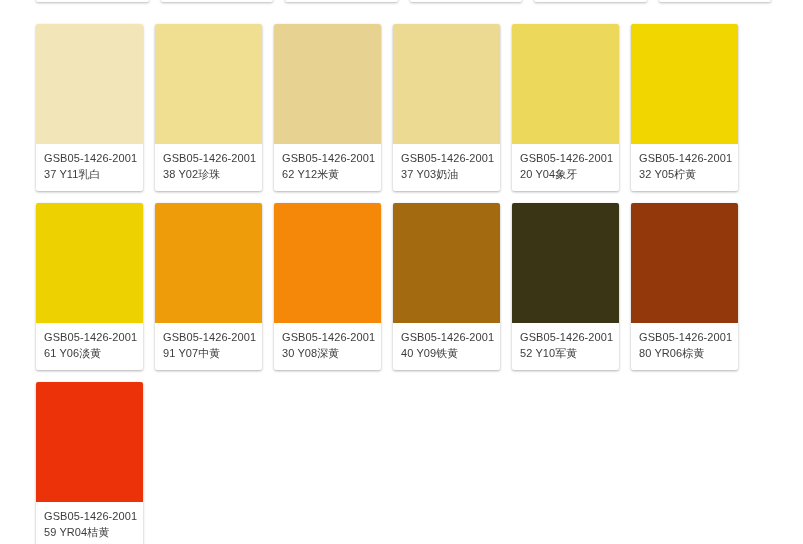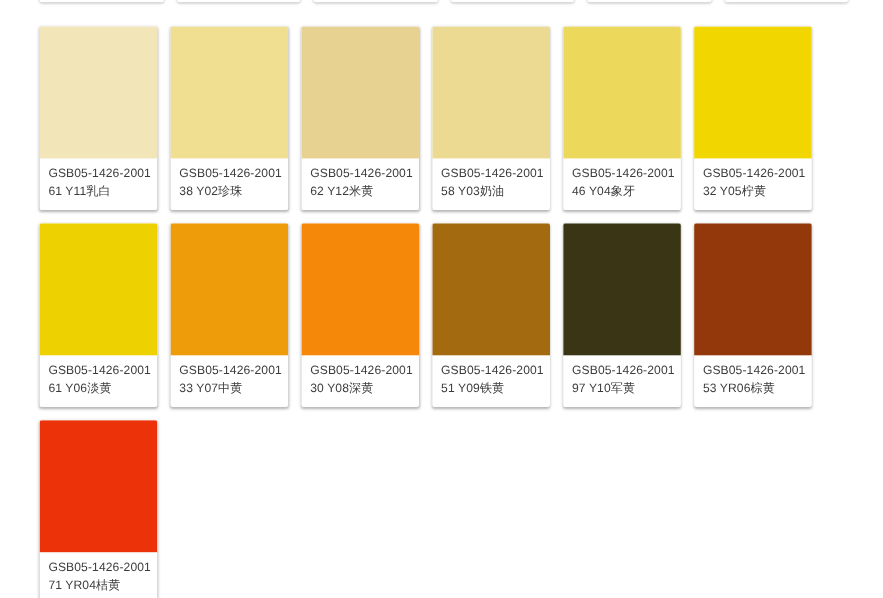--- a/index.html
+++ b/index.html
@@ -88,100 +88,100 @@
   <div class="ghost-card"></div>
   <div class="ghost-card"></div>
   <div class="ghost-card"></div>
 </div>
 
 <div id="palette-grid">
     <div class="swatch-card">
       <div class="swatch-color" style="background: rgb(242, 230, 184);"></div>
       <div class="swatch-label">
         <span class="swatch-standard">GSB05-1426-2001</span>
-        <span class="swatch-name">61 Y11乳白</span>
+        <span class="swatch-name">37 Y11乳白</span>
       </div>
     </div>
     <div class="swatch-card">
       <div class="swatch-color" style="background: rgb(240, 223, 145);"></div>
       <div class="swatch-label">
         <span class="swatch-standard">GSB05-1426-2001</span>
         <span class="swatch-name">38 Y02珍珠</span>
       </div>
     </div>
     <div class="swatch-card">
       <div class="swatch-color" style="background: rgb(232, 210, 146);"></div>
       <div class="swatch-label">
         <span class="swatch-standard">GSB05-1426-2001</span>
         <span class="swatch-name">62 Y12米黄</span>
       </div>
     </div>
     <div class="swatch-card">
       <div class="swatch-color" style="background: rgb(236, 218, 146);"></div>
       <div class="swatch-label">
         <span class="swatch-standard">GSB05-1426-2001</span>
-        <span class="swatch-name">58 Y03奶油</span>
+        <span class="swatch-name">37 Y03奶油</span>
       </div>
     </div>
     <div class="swatch-card">
       <div class="swatch-color" style="background: rgb(236, 216, 90);"></div>
       <div class="swatch-label">
         <span class="swatch-standard">GSB05-1426-2001</span>
-        <span class="swatch-name">46 Y04象牙</span>
+        <span class="swatch-name">20 Y04象牙</span>
       </div>
     </div>
     <div class="swatch-card">
       <div class="swatch-color" style="background: rgb(241, 214, 0);"></div>
       <div class="swatch-label">
         <span class="swatch-standard">GSB05-1426-2001</span>
         <span class="swatch-name">32 Y05柠黄</span>
       </div>
     </div>
     <div class="swatch-card">
       <div class="swatch-color" style="background: rgb(237, 209, 0);"></div>
       <div class="swatch-label">
         <span class="swatch-standard">GSB05-1426-2001</span>
         <span class="swatch-name">61 Y06淡黄</span>
       </div>
     </div>
     <div class="swatch-card">
       <div class="swatch-color" style="background: rgb(238, 156, 9);"></div>
       <div class="swatch-label">
         <span class="swatch-standard">GSB05-1426-2001</span>
-        <span class="swatch-name">33 Y07中黄</span>
+        <span class="swatch-name">91 Y07中黄</span>
       </div>
     </div>
     <div class="swatch-card">
       <div class="swatch-color" style="background: rgb(245, 135, 9);"></div>
       <div class="swatch-label">
         <span class="swatch-standard">GSB05-1426-2001</span>
         <span class="swatch-name">30 Y08深黄</span>
       </div>
     </div>
     <div class="swatch-card">
       <div class="swatch-color" style="background: rgb(163, 106, 16);"></div>
       <div class="swatch-label">
         <span class="swatch-standard">GSB05-1426-2001</span>
-        <span class="swatch-name">51 Y09铁黄</span>
+        <span class="swatch-name">40 Y09铁黄</span>
       </div>
     </div>
     <div class="swatch-card">
       <div class="swatch-color" style="background: rgb(57, 53, 21);"></div>
       <div class="swatch-label">
         <span class="swatch-standard">GSB05-1426-2001</span>
-        <span class="swatch-name">97 Y10军黄</span>
+        <span class="swatch-name">52 Y10军黄</span>
       </div>
     </div>
     <div class="swatch-card">
       <div class="swatch-color" style="background: rgb(147, 56, 10);"></div>
       <div class="swatch-label">
         <span class="swatch-standard">GSB05-1426-2001</span>
-        <span class="swatch-name">53 YR06棕黄</span>
+        <span class="swatch-name">80 YR06棕黄</span>
       </div>
     </div>
     <div class="swatch-card">
       <div class="swatch-color" style="background: rgb(236, 50, 8);"></div>
       <div class="swatch-label">
         <span class="swatch-standard">GSB05-1426-2001</span>
-        <span class="swatch-name">71 YR04桔黄</span>
+        <span class="swatch-name">59 YR04桔黄</span>
       </div>
     </div>
   </div>
 
 </body></html>

